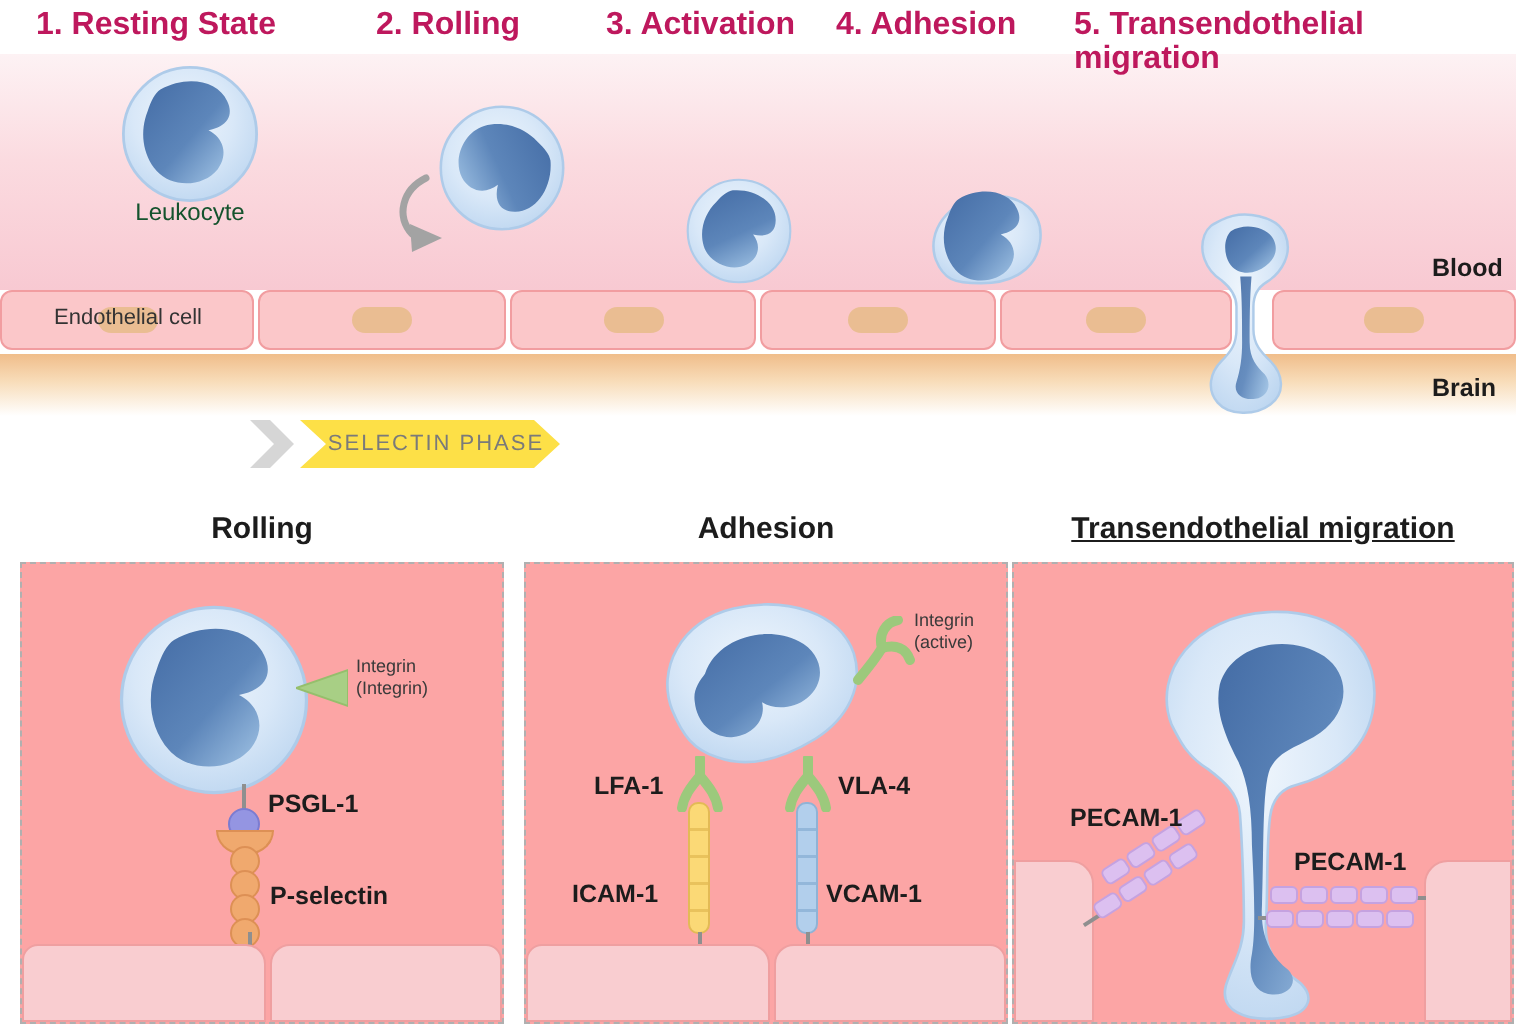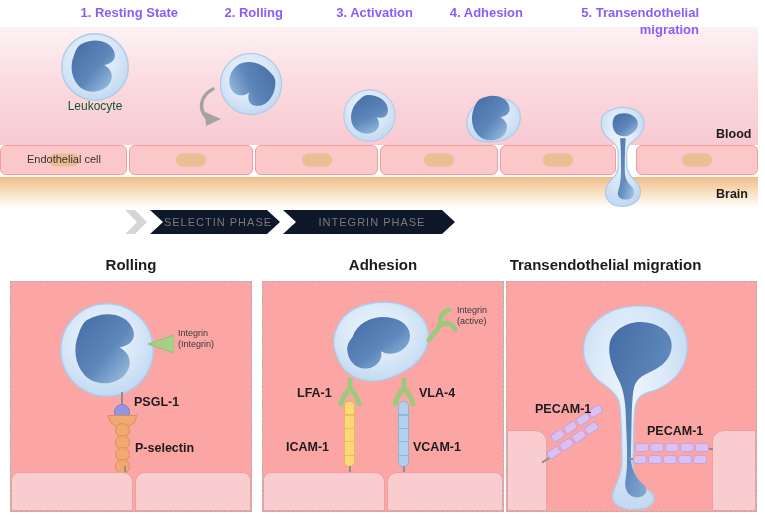--- a/index.html
+++ b/index.html
@@ -6,22 +6,22 @@
   body {
     width:765px; height:518px; background:#ffffff;
     font-family:"Liberation Sans", sans-serif;
     position:relative; overflow:hidden;
     -webkit-font-smoothing:antialiased;
   }
   .abs { position:absolute; }
 
   
   .stage-title {
-    position:absolute; top:4px; font-size:13px; line-height:17px;
-    color:#8b5cf6; text-align:right; font-weight:600;
+    position:absolute; top:4px; font-size:16px; line-height:17px;
+    color:#be185d; text-align:left; font-weight:600;
   }
   .blood-bg {
     position:absolute; left:0; top:27px; width:758px; height:118px;
     background:linear-gradient(180deg,#fdf2f4 0%, #fbdbe0 45%, #f8c9d2 100%);
   }
   .brain-bg {
     position:absolute; left:0; top:177px; width:758px; height:31px;
     background:linear-gradient(180deg,#f0bd8a 0%, #f8ddba 45%, rgba(255,255,255,0) 100%);
   }
   .endo-cell {
@@ -36,21 +36,21 @@
   .small-label { position:absolute; font-size:11px; color:#333333; }
   .cell-caption { position:absolute; font-size:12px; color:#14532d; text-align:center; }
 
   
   .banner { position:absolute; left:125px; top:210px; height:24px; display:flex; gap:3px; }
   .banner-stub {
     width:22px; background:#d6d6d6;
     clip-path:polygon(0 0, 10px 0, 22px 50%, 10px 100%, 0 100%, 12px 50%);
   }
   .banner-seg {
-    background:#0f172a; color:#7a7a7a; font-size:11px; letter-spacing:1px;
+    background:#fde047; color:#7a7a7a; font-size:11px; letter-spacing:1px;
     display:flex; align-items:center; justify-content:center;
     clip-path:polygon(0 0, calc(100% - 13px) 0, 100% 50%, calc(100% - 13px) 100%, 0 100%, 13px 50%);
     box-sizing:border-box; padding-left:6px;
   }
 
   
   .panel-title {
     position:absolute; top:256px; font-size:15px; color:#1c1c1c;
     text-align:center; font-weight:600;
   }
@@ -170,26 +170,25 @@
 
 <svg class="abs" style="left:590px;top:103px;" width="64" height="110" viewBox="0 0 68 112">
   <path d="M 22,5 C 34,-1 52,3 56,13 C 60,23 54,33 46,38 C 41,41 39,45 39,51 L 39,63 C 39,71 43,75 48,80 C 55,87 56,97 48,103 C 40,109 26,109 20,102 C 14,95 16,86 22,80 C 27,75 30,71 30,63 L 30,51 C 30,45 27,41 22,37 C 13,31 10,21 13,13 C 15,8 18,7 22,5 Z" fill="url(#gradCell)" stroke="#aecbe9" stroke-width="1.3"></path>
   <path d="M 27,11 C 35,6 47,9 50,16 C 53,23 48,29 41,32 C 36,34 30,33 27,29 C 23,24 23,15 27,11 Z" fill="url(#gradNuc)"></path>
   <path d="M 32,35 L 38,35 C 37,47 37,60 37,70 C 37,79 41,83 45,87 C 49,92 47,99 40,100 C 33,101 28,97 30,91 C 32,85 33,78 33,70 C 33,60 33,47 32,35 Z" fill="url(#gradNuc)" opacity="0.92"></path>
 </svg>
 
 <div class="banner">
   <div class="banner-stub"></div>
   <div class="banner-seg" style="width:130px;">SELECTIN PHASE</div>
-  <div class="banner-seg" style="width:172px;">INTEGRIN PHASE</div>
 </div>
 
 <div class="panel-title" style="left:10px;width:242px;">Rolling</div>
 <div class="panel-title" style="left:262px;width:242px;">Adhesion</div>
-<div class="panel-title" style="left:480px;width:251px;">Transendothelial migration</div>
+<div class="panel-title" style="left:506px;width:251px;text-decoration:underline;">Transendothelial migration</div>
 
 <div class="panel" style="left:10px;width:240px;">
   <svg class="abs" style="left:46px;top:18px;" width="100" height="100" viewBox="0 0 80 80">
     <circle cx="40" cy="40" r="37" fill="url(#gradCell)" stroke="#aecbe9" stroke-width="1.3"></circle>
     <use href="#beanPath" fill="url(#gradNuc)"></use>
   </svg>
   <svg class="abs" style="left:137px;top:52px;" width="26" height="20" viewBox="0 0 26 20">
     <polygon points="0,10 26,1 26,19" fill="#a8cf85" stroke="#95bf6c" stroke-width="1"></polygon>
   </svg>
   <div class="tiny-label" style="left:167px;top:46px;">

